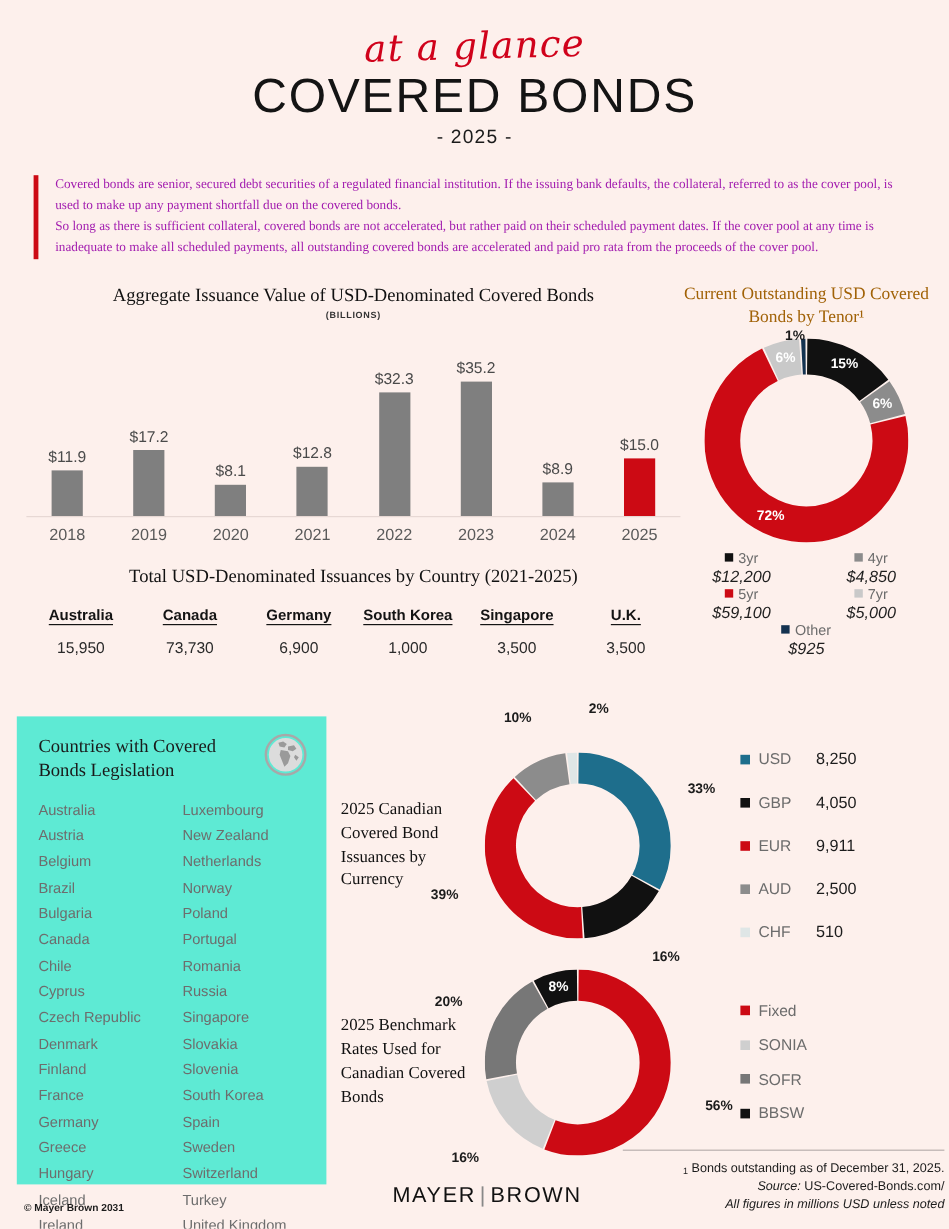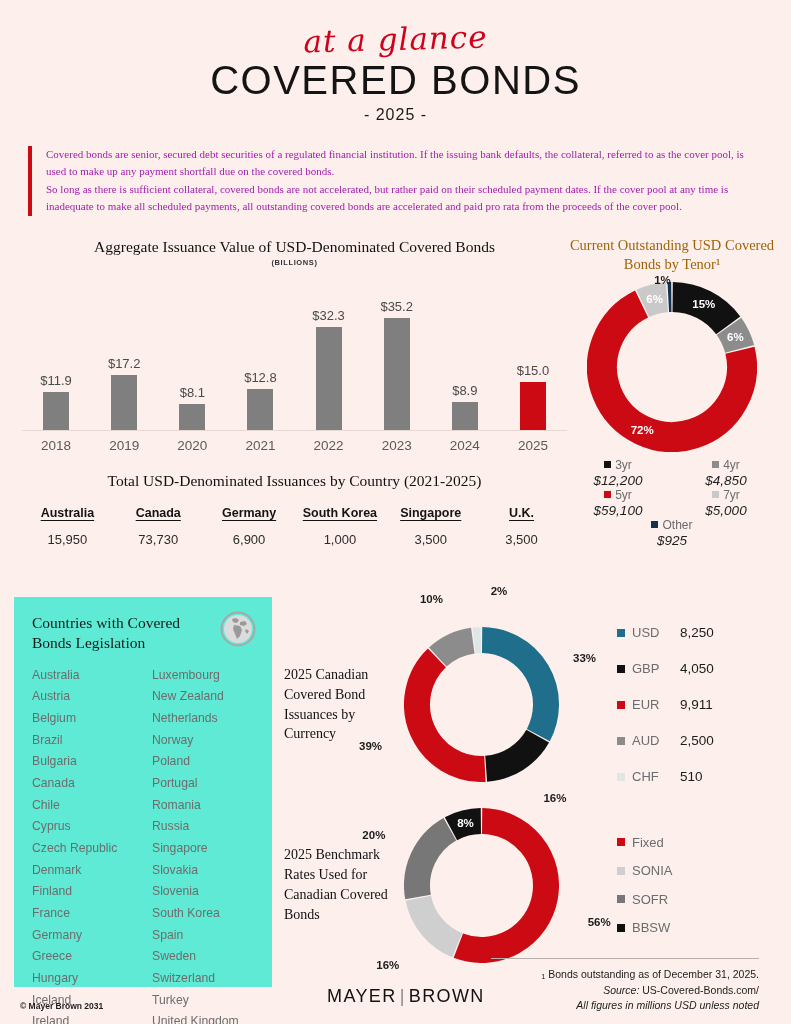--- a/index.html
+++ b/index.html
@@ -149,21 +149,21 @@
   }
   .donut-holder { position:relative; width:155px; height:155px; margin-left:8px; }
   .mini-legend { margin-left:58px; }
   .ml-row { display:flex; align-items:center; height:36px; }
   .ml-sw { width:8px; height:8px; margin-right:7px; }
   .ml-name { font-size:13px; color:#6c6c6c; width:48px; }
   .ml-amt { font-size:13.5px; color:#1c1c1c; }
   #benchmark-block .ml-row { height:28.5px; }
 
   
-  #footnote { position:absolute; right:32px; top:958px; width:268px; text-align:right; }
+  #footnote { position:absolute; right:4px; top:958px; width:268px; text-align:right; }
   #footnote hr { border:none; border-top:1px solid #b9b0ad; margin-bottom:8px; }
   .fn-line { font-size:10.5px; color:#1c1c1c; line-height:1.42; }
   .fn-line i { font-style:italic; }
   #fn-marker { font-size:7.5px; vertical-align:-1px; }
   #copyright { position:absolute; left:20px; top:1001px; font-size:8.5px; font-weight:bold; color:#1c1c1c; }
   #logo {
     position:absolute; left:327px; top:986px;
     font-size:18px; letter-spacing:1.4px; color:#111;
   }
   #logo .bar { display:inline-block; margin:0 3px; color:#888; font-weight:300; }

